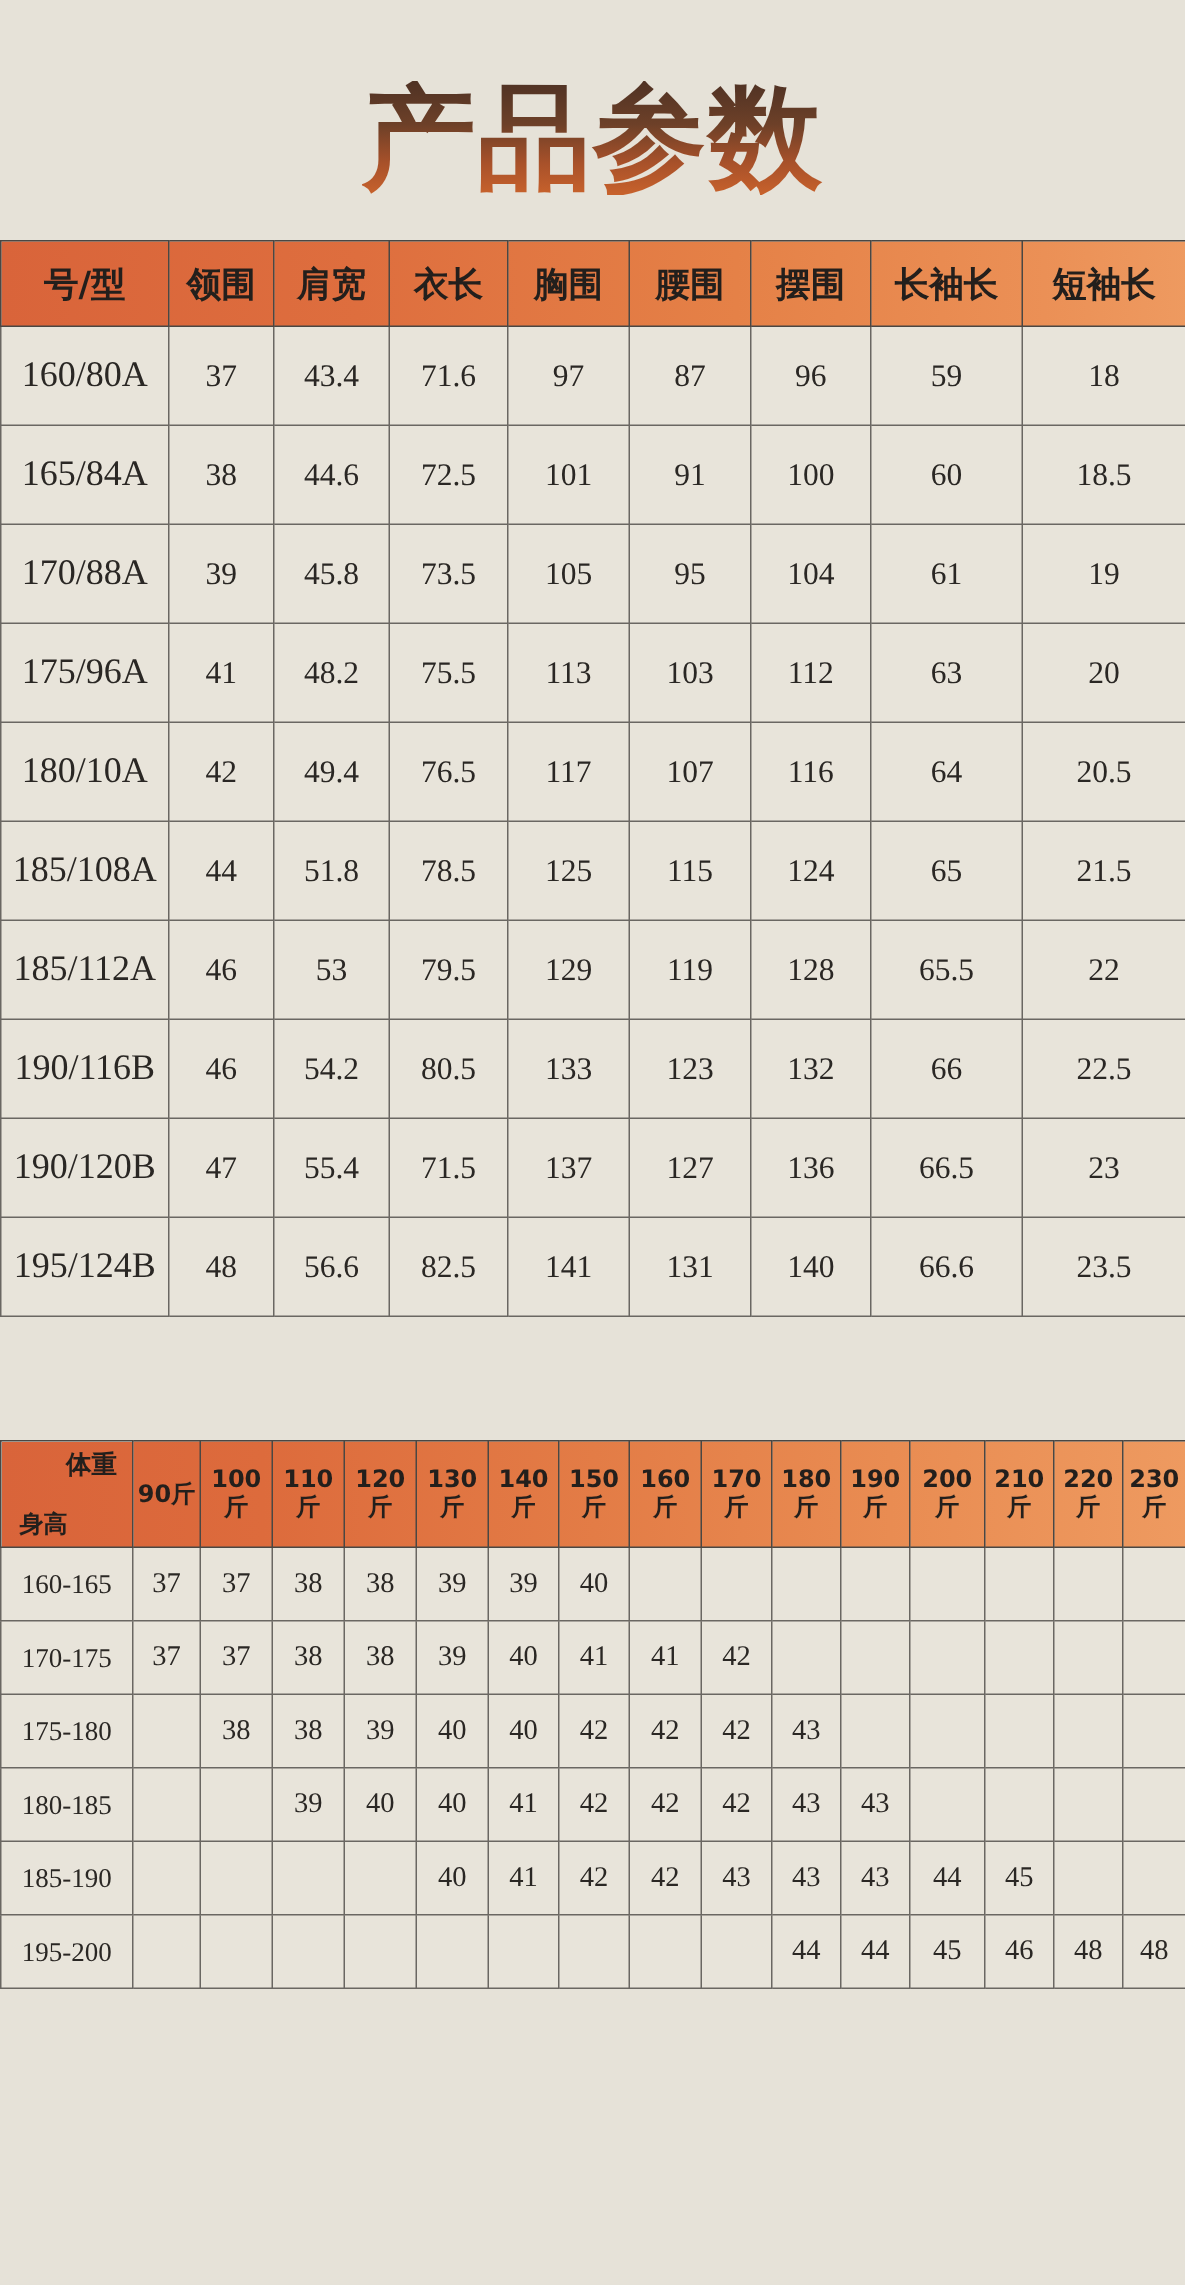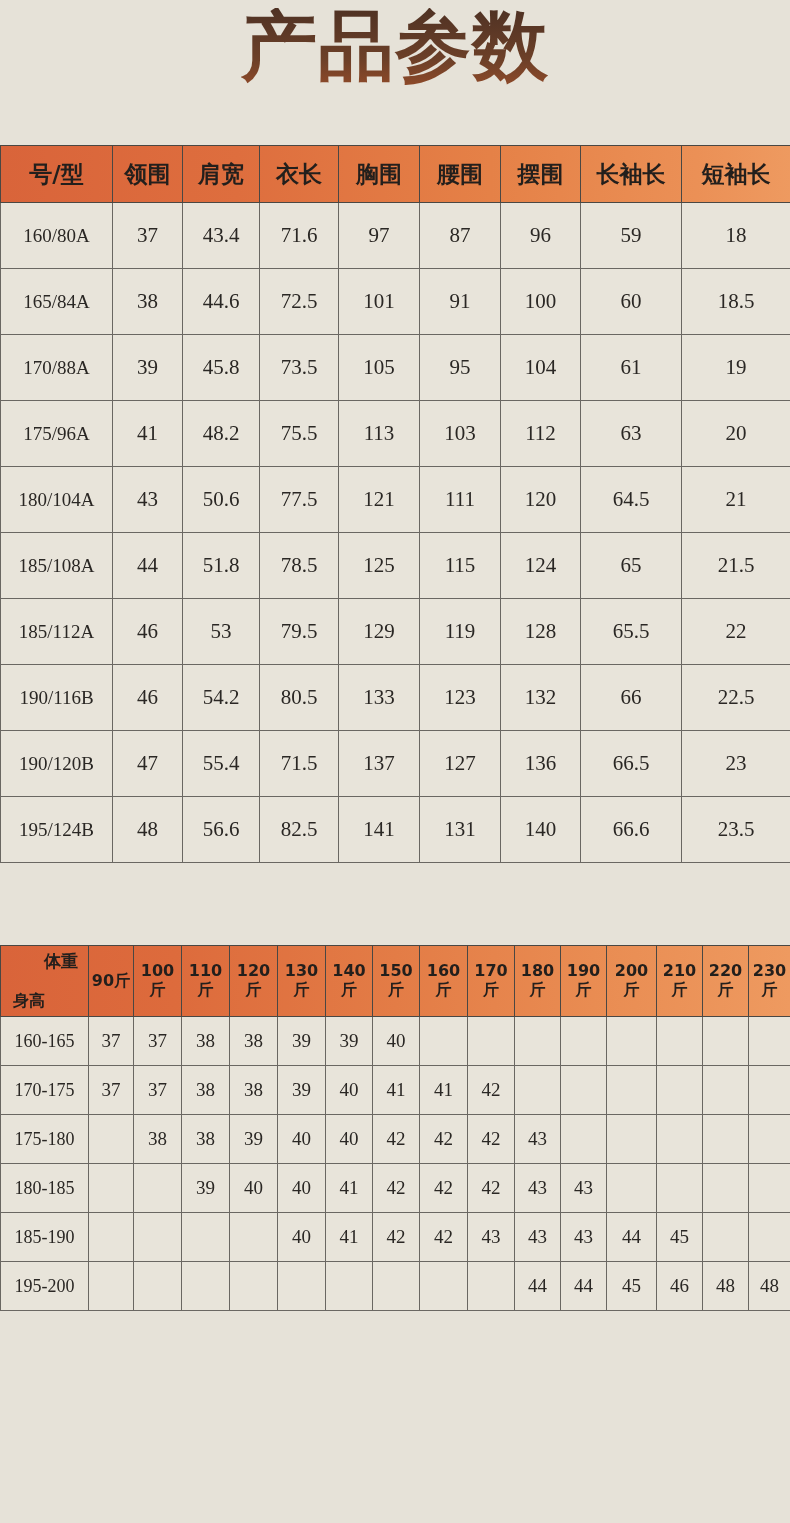--- a/index.html
+++ b/index.html
@@ -13,23 +13,25 @@
     font-family: "Liberation Serif", "DejaVu Serif", serif;
     overflow: hidden;
     position: relative;
   }
 
   
   .title-wrap {
     width: 790px;
     height: 145px;
     display: flex;
+    align-items: center;
     justify-content: center;
     box-sizing: border-box;
     padding-top: 8px;
+    margin-top: 15px;
   }
   .title {
     font-family: "DejaVu Sans", "Liberation Sans", sans-serif;
     font-size: 76px;
     font-weight: bold;
     letter-spacing: 1px;
     line-height: 1;
     background: linear-gradient(to bottom, #4f3224 0%, #6d4028 38%, #a8512a 72%, #c8622c 100%);
     -webkit-background-clip: text;
     background-clip: text;
@@ -66,21 +68,21 @@
     background: transparent;
   }
   .t1 thead tr {
     background: linear-gradient(to right, #d9643a 0%, #de6e3e 30%, #e58147 62%, #eb9056 88%, #ee9a60 100%);
   }
   .t1 tbody td {
     height: 65px;
     font-size: 21px;
     border-color: #6a6762;
   }
-  .t1 tbody td:first-child { font-size: 19px; }
+  .t1 tbody td:first-child { font-size: 24px; }
 
   
   .gap { height: 82px; width: 790px; background: #e6e2d8; }
 
   
   .t2 thead th {
     height: 62px;
     font-size: 16px;
     font-family: "DejaVu Sans", "Liberation Sans", sans-serif;
     font-weight: bold;
@@ -193,29 +195,29 @@
         <td>41</td>
         <td>48.2</td>
         <td>75.5</td>
         <td>113</td>
         <td>103</td>
         <td>112</td>
         <td>63</td>
         <td>20</td>
       </tr>
       <tr>
-        <td>180/104A</td>
-        <td>43</td>
-        <td>50.6</td>
-        <td>77.5</td>
-        <td>121</td>
-        <td>111</td>
-        <td>120</td>
-        <td>64.5</td>
-        <td>21</td>
+        <td>180/10A</td>
+        <td>42</td>
+        <td>49.4</td>
+        <td>76.5</td>
+        <td>117</td>
+        <td>107</td>
+        <td>116</td>
+        <td>64</td>
+        <td>20.5</td>
       </tr>
       <tr>
         <td>185/108A</td>
         <td>44</td>
         <td>51.8</td>
         <td>78.5</td>
         <td>125</td>
         <td>115</td>
         <td>124</td>
         <td>65</td>

